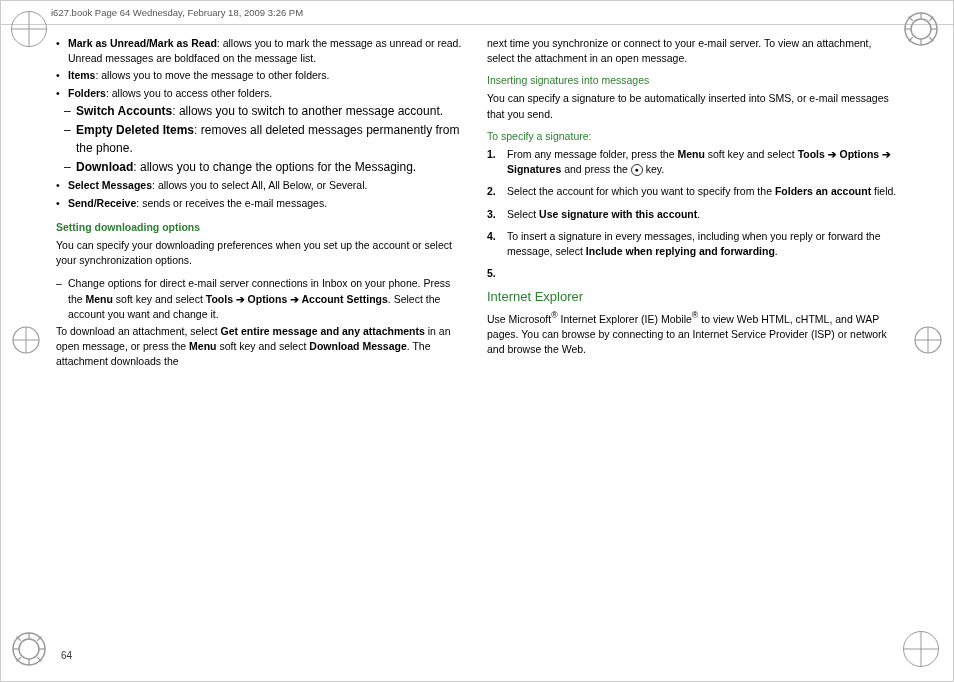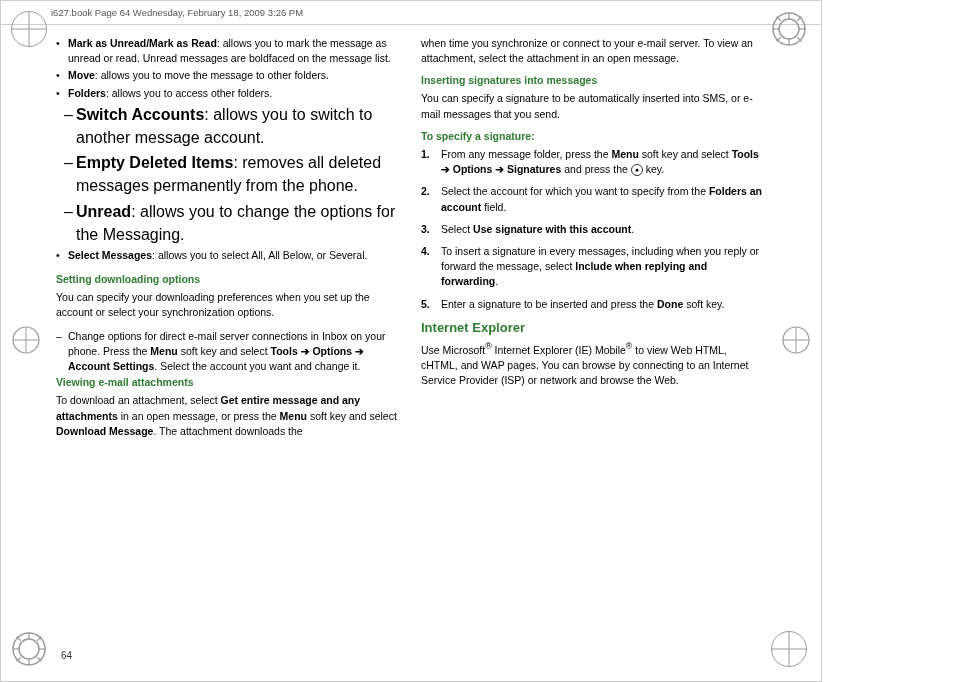--- a/index.html
+++ b/index.html
@@ -8,21 +8,21 @@
       width: 954px;
       height: 682px;
       background: #fff;
       font-family: Arial, sans-serif;
       font-size: 11px;
       color: #000;
       overflow: hidden;
     }
 
     .page-container {
-      width: 822px;
+      width: 954px;
       height: 682px;
       position: relative;
       background: #fff;
       border: 1px solid #ccc;
     }
 
     
     .corner-decoration {
       position: absolute;
       width: 40px;
@@ -126,32 +126,32 @@
       margin-bottom: 2px;
       font-size: 10.5px;
     }
     .bullet-list li::before {
       content: "•";
       position: absolute;
       left: 0;
     }
     .bullet-list li.sub-item {
       padding-left: 20px;
-      font-size: 16px;
+      font-size: 12px;
     }
     .bullet-list li.sub-item::before {
       content: "–";
       position: absolute;
       left: 8px;
     }
 
     .bold { font-weight: bold; }
     .green-heading {
       color: #2e7d32;
-      font-weight: bold;
+      font-weight: normal;
       font-size: 10.5px;
       margin-bottom: 5px;
       margin-top: 8px;
     }
     .body-para {
       font-size: 10.5px;
       line-height: 1.45;
       margin-bottom: 8px;
     }
 
@@ -191,21 +191,21 @@
       height: 12px;
       border-radius: 50%;
       border: 1px solid #333;
       font-size: 7px;
       vertical-align: middle;
     }
 
     
     .internet-explorer-heading {
       color: #2e7d32;
-      font-weight: bold;
+      font-weight: normal;
       font-size: 13px;
       margin-bottom: 5px;
       margin-top: 6px;
     }
 
     
     .dash-list {
       list-style: none;
       padding: 0;
     }
@@ -310,59 +310,61 @@
 
   <div class="content-area">
 
     <div class="left-column">
 
       <ul class="bullet-list">
         <li>
           <span class="bold">Mark as Unread/Mark as Read</span>: allows you to mark the message as unread or read. Unread messages are boldfaced on the message list.
         </li>
         <li>
-          <span class="bold">Move</span>: allows you to move the message to other folders.
+          <span class="bold">Items</span>: allows you to move the message to other folders.
         </li>
         <li>
           <span class="bold">Folders</span>: allows you to access other folders.
         </li>
         <li class="sub-item">
           <span class="bold">Switch Accounts</span>: allows you to switch to another message account.
         </li>
         <li class="sub-item">
           <span class="bold">Empty Deleted Items</span>: removes all deleted messages permanently from the phone.
         </li>
         <li class="sub-item">
-          <span class="bold">Unread</span>: allows you to change the options for the Messaging.
+          <span class="bold">Download</span>: allows you to change the options for the Messaging.
         </li>
         <li>
           <span class="bold">Select Messages</span>: allows you to select All, All Below, or Several.
+        </li>
+        <li>
+          <span class="bold">Send/Receive</span>: sends or receives the e-mail messages.
         </li>
       </ul>
 
       <div class="section-heading">Setting downloading options</div>
       <p class="body-para">
         You can specify your downloading preferences when you set up the account or select your synchronization options.
       </p>
       <ul class="dash-list">
         <li>
           Change options for direct e-mail server connections in Inbox on your phone. Press the <span class="bold">Menu</span> soft key and select <span class="bold">Tools ➔ Options ➔ Account Settings</span>. Select the account you want and change it.
         </li>
       </ul>
 
-      <div class="section-heading">Viewing e-mail attachments</div>
       <p class="body-para">
         To download an attachment, select <span class="bold">Get entire message and any attachments</span> in an open message, or press the <span class="bold">Menu</span> soft key and select <span class="bold">Download Message</span>. The attachment downloads the
       </p>
     </div>
 
     <div class="right-column">
 
       <p class="body-para">
-        when time you synchronize or connect to your e-mail server. To view an attachment, select the attachment in an open message.
+        next time you synchronize or connect to your e-mail server. To view an attachment, select the attachment in an open message.
       </p>
 
       <div class="green-heading">Inserting signatures into messages</div>
       <p class="body-para">
         You can specify a signature to be automatically inserted into SMS, or e-mail messages that you send.
       </p>
 
       <div class="green-heading">To specify a signature:</div>
 
       <ol class="numbered-list">
@@ -385,23 +387,20 @@
           </span>
         </li>
         <li>
           <span class="num-label">4.</span>
           <span>
             To insert a signature in every messages, including when you reply or forward the message, select <span class="bold">Include when replying and forwarding</span>.
           </span>
         </li>
         <li>
           <span class="num-label">5.</span>
-          <span>
-            Enter a signature to be inserted and press the <span class="bold">Done</span> soft key.
-          </span>
         </li>
       </ol>
 
       <div class="internet-explorer-heading">Internet Explorer</div>
       <p class="body-para">
         Use Microsoft<sup>®</sup> Internet Explorer (IE) Mobile<sup>®</sup> to view Web HTML, cHTML, and WAP pages. You can browse by connecting to an Internet Service Provider (ISP) or network and browse the Web.
       </p>
     </div>
   </div>
 

